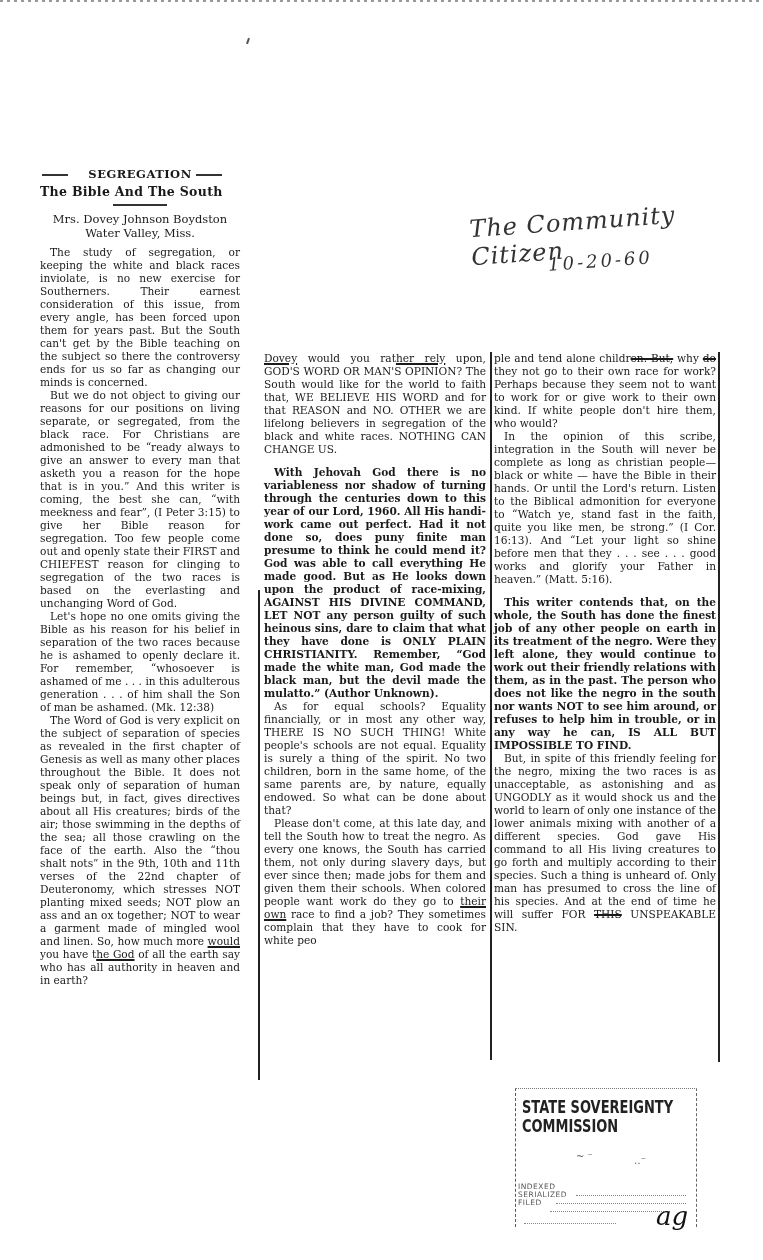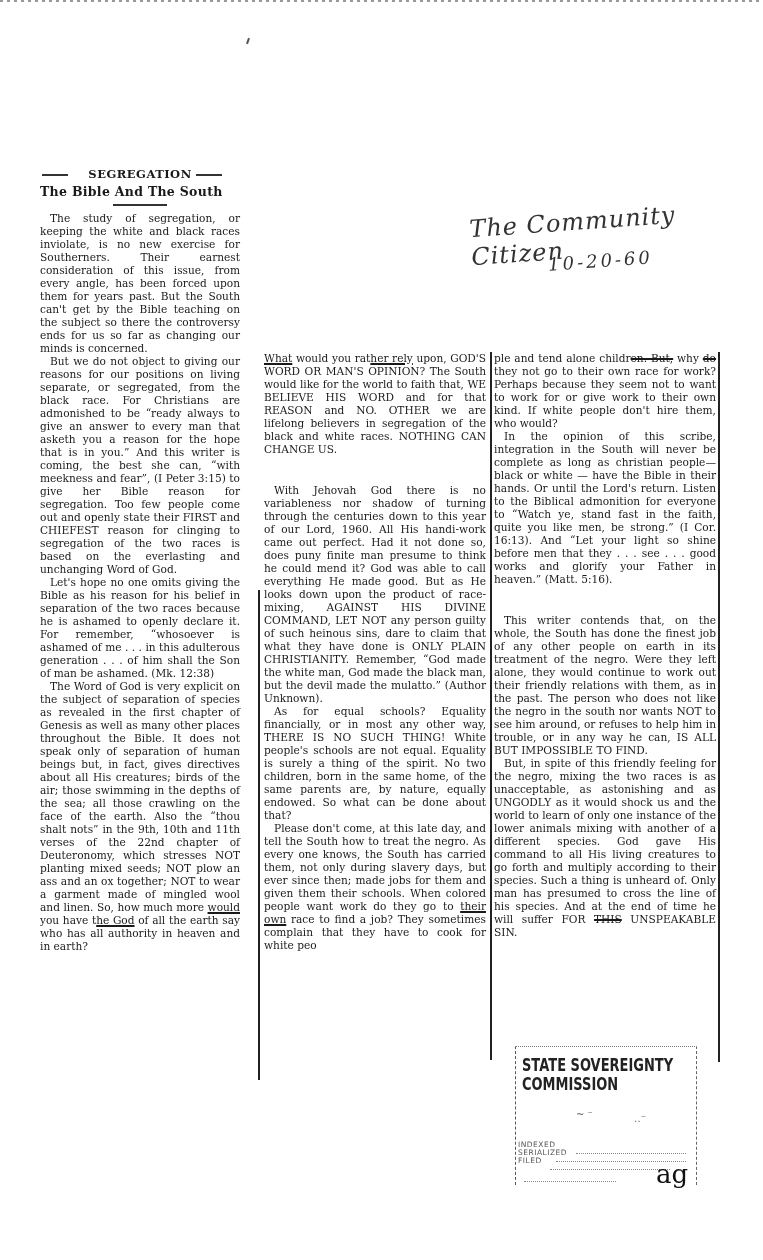--- a/index.html
+++ b/index.html
@@ -13,21 +13,21 @@
     background-image: repeating-linear-gradient(90deg, #999 0 3px, transparent 3px 7px);
   }
   .speck { position: absolute; left: 247px; top: 38px; width: 2px; height: 6px; background: #555; transform: rotate(20deg); }
   .col {
     position: absolute; font-size: 10.6px; line-height: 13.0px;
     text-align: justify; hyphens: manual;
   }
   .col p { margin: 0; text-indent: 10px; }
   .col p.noindent { text-indent: 0; }
   .col p + p { margin-top: 0; }
-  .col p.gap { margin-top: 28px; }
+  .col p.gap { margin-top: 10px; font-weight: bold; }
   #col1 { left: 40px; top: 148px; width: 200px; margin-top: 20px; }
   #col2 { left: 264px; top: 352px; width: 222px; }
   #col3 { left: 494px; top: 352px; width: 222px; }
   .rule-v { position: absolute; width: 1.5px; background: #222; }
   .kicker {
     text-align: center; font-weight: bold; font-size: 11.5px; letter-spacing: 0.5px;
     position: relative; margin: 0 0 4px 0;
   }
   .kicker::before, .kicker::after {
     content: ""; position: absolute; top: 6px; height: 1.5px; background: #333; width: 26px;
@@ -39,50 +39,54 @@
   .byline { text-align: center; font-size: 11.5px; line-height: 14px; margin-bottom: 6px; }
   .ul { text-decoration: underline; text-decoration-thickness: 1.5px; }
   .strike { text-decoration: line-through; text-decoration-thickness: 1.5px; }
   .hand {
     position: absolute; font-family: "DejaVu Serif", serif; font-style: italic;
     color: #333; transform: rotate(-4deg);
   }
   #hand-title { left: 470px; top: 205px; font-size: 24px; letter-spacing: 1px; }
   #hand-date { left: 548px; top: 250px; font-size: 18px; letter-spacing: 3px; }
   .stamp {
-    position: absolute; left: 515px; top: 1046px; width: 180px; height: 138px;
+    position: absolute; left: 515px; top: 1088px; width: 180px; height: 138px;
     border-left: 1.5px dashed #555; border-top: 1.5px dotted #777; border-right: 1.5px dashed #666;
     font-family: "DejaVu Sans", "Liberation Sans", sans-serif;
   }
   .stamp-title { position: absolute; left: 6px; top: 8px; font-size: 13px; font-weight: bold; letter-spacing: 0; transform: scaleY(1.3); transform-origin: top left; color: #222; }
   .stamp-labels { position: absolute; left: 2px; top: 94px; font-size: 7.5px; line-height: 8px; color: #555; letter-spacing: 0.5px; }
   .stamp-line { position: absolute; height: 0; border-top: 1px dotted #888; }
-  .initials { position: absolute; left: 140px; top: 112px; font-size: 26px; font-family: "DejaVu Serif", serif; color: #111; }
+  .initials { position: absolute; left: 140px; top: 112px; font-size: 26px; font-style: italic; font-family: "DejaVu Serif", serif; color: #111; }
   .mark { position: absolute; font-size: 10px; color: #666; }
 </style>
 </head>
 <body>
 
 <div class="topborder"></div>
 <div class="speck"></div>
 
 <div class="col" id="col1">
   <div class="kicker">SEGREGATION</div>
   <div class="headline">The Bible And The South</div>
   <div class="hrule"></div>
+  <div class="byline">
+    <div>Mrs. Dovey Johnson Boydston</div>
+    <div>Water Valley, Miss.</div>
+  </div>
   <p>The study of segregation, or keeping the white and black races inviolate, is no new exercise for Southerners. Their earnest consideration of this issue, from every angle, has been forced up­on them for years past. But the South can't get by the Bible teaching on the subject so there the controversy ends for us so far as changing our minds is con­cerned.</p>
   <p>But we do not object to giving our reasons for our positions on living separate, or segregated, from the black race. For Chris­tians are admonished to be “ready always to give an answer to every man that asketh you a reason for the hope that is in you.” And this writer is com­ing, the best she can, “with meekness and fear”, (I Peter 3:15) to give her Bible reason for segregation. Too few people come out and openly state their FIRST and CHIEFEST reason for clinging to segregation of the two races is based on the ever­lasting and unchanging Word of God.</p>
   <p>Let's hope no one omits giv­ing the Bible as his reason for his belief in separation of the two races because he is ashamed to openly declare it. For remem­ber, “whosoever is ashamed of me . . . in this adulterous gener­ation . . . of him shall the Son of man be ashamed. (Mk. 12:38)</p>
   <p><span>The Word of God is very expli­cit on the subject of separation of species as revealed in the first chapter of Genesis as well as many other places throughout the Bible. It does not speak only of separation of human beings but, in fact, gives directives about all His creatures; birds of the air; those swimming in the depths of the sea; all those crawl­ing on the face of the earth. Also the “thou shalt nots” in the 9th, 10th and 11th verses of the 22nd chapter of Deuteronomy, which stresses NOT planting mixed seeds; NOT plow an ass and an ox together; NOT to wear a garment made of mingled wool and linen. So, how much more</span> <span class="ul">would</span><span> you have t</span><span class="ul">he God</span><span> of all the earth say who has all au­thority in heaven and in earth?</span></p>
 </div>
 
 <div class="rule-v" style="left:258px; top:590px; height:490px;"></div>
 
 <div class="col" id="col2">
-  <p class="noindent"><span class="ul">What</span><span> would you rat</span><span class="ul">her rely</span><span> upon, GOD'S WORD OR MAN'S OPINION? The South would like for the world to faith that, WE BELIEVE HIS WORD and for that REASON and NO. OTHER we are lifelong believers in segregation of the black and white races. NOTHING CAN CHANGE US.</span></p>
+  <p class="noindent"><span class="ul">Dovey</span><span> would you rat</span><span class="ul">her rely</span><span> upon, GOD'S WORD OR MAN'S OPINION? The South would like for the world to faith that, WE BELIEVE HIS WORD and for that REASON and NO. OTHER we are lifelong believers in segregation of the black and white races. NOTHING CAN CHANGE US.</span></p>
   <p class="gap">With Jehovah God there is no variableness nor shadow of turn­ing through the centuries down to this year of our Lord, 1960. All His handi-work came out perfect. Had it not done so, does puny finite man presume to think he could mend it? God was able to call everything He made good. But as He looks down upon the product of race-mixing, AGAINST HIS DIVINE COMMAND, LET NOT any per­son guilty of such heinous sins, dare to claim that what they have done is ONLY PLAIN CHRISTIANITY. Remember, “God made the white man, God made the black man, but the devil made the mulatto.” (Au­thor Unknown).</p>
   <p>As for equal schools? Equali­ty financially, or in most any other way, THERE IS NO SUCH THING! White people's schools are not equal. Equality is sure­ly a thing of the spirit. No two children, born in the same home, of the same parents are, by na­ture, equally endowed. So what can be done about that?</p>
   <p><span>Please don't come, at this late day, and tell the South how to treat the negro. As every one knows, the South has carried them, not only during slavery days, but ever since then; made jobs for them and given them their schools. When colored peo­ple want work do they go to </span><span class="ul">their own</span><span> race to find a job? They sometimes complain that they have to cook for white peo­</span></p>
 </div>
 
 <div class="rule-v" style="left:490px; top:352px; height:708px;"></div>
 
 <div class="col" id="col3">
   <p class="noindent"><span>ple and tend alone childr</span><span class="strike">en. But,</span><span> why </span><span class="strike">do</span><span> they not go to their own race for work? Perhaps because they seem not to want to work for or give work to their own kind. If white people don't hire them, who would?</span></p>
   <p>In the opinion of this scribe, integration in the South will never be complete as long as christian people—black or white — have the Bible in their hands. Or until the Lord's return. Listen to the Biblical admonition for everyone to “Watch ye, stand fast in the faith, quite you like men, be strong.” (I Cor. 16:13). And “Let your light so shine before men that they . . . see . . . good works and glorify your Father in heaven.” (Matt. 5:16).</p>

